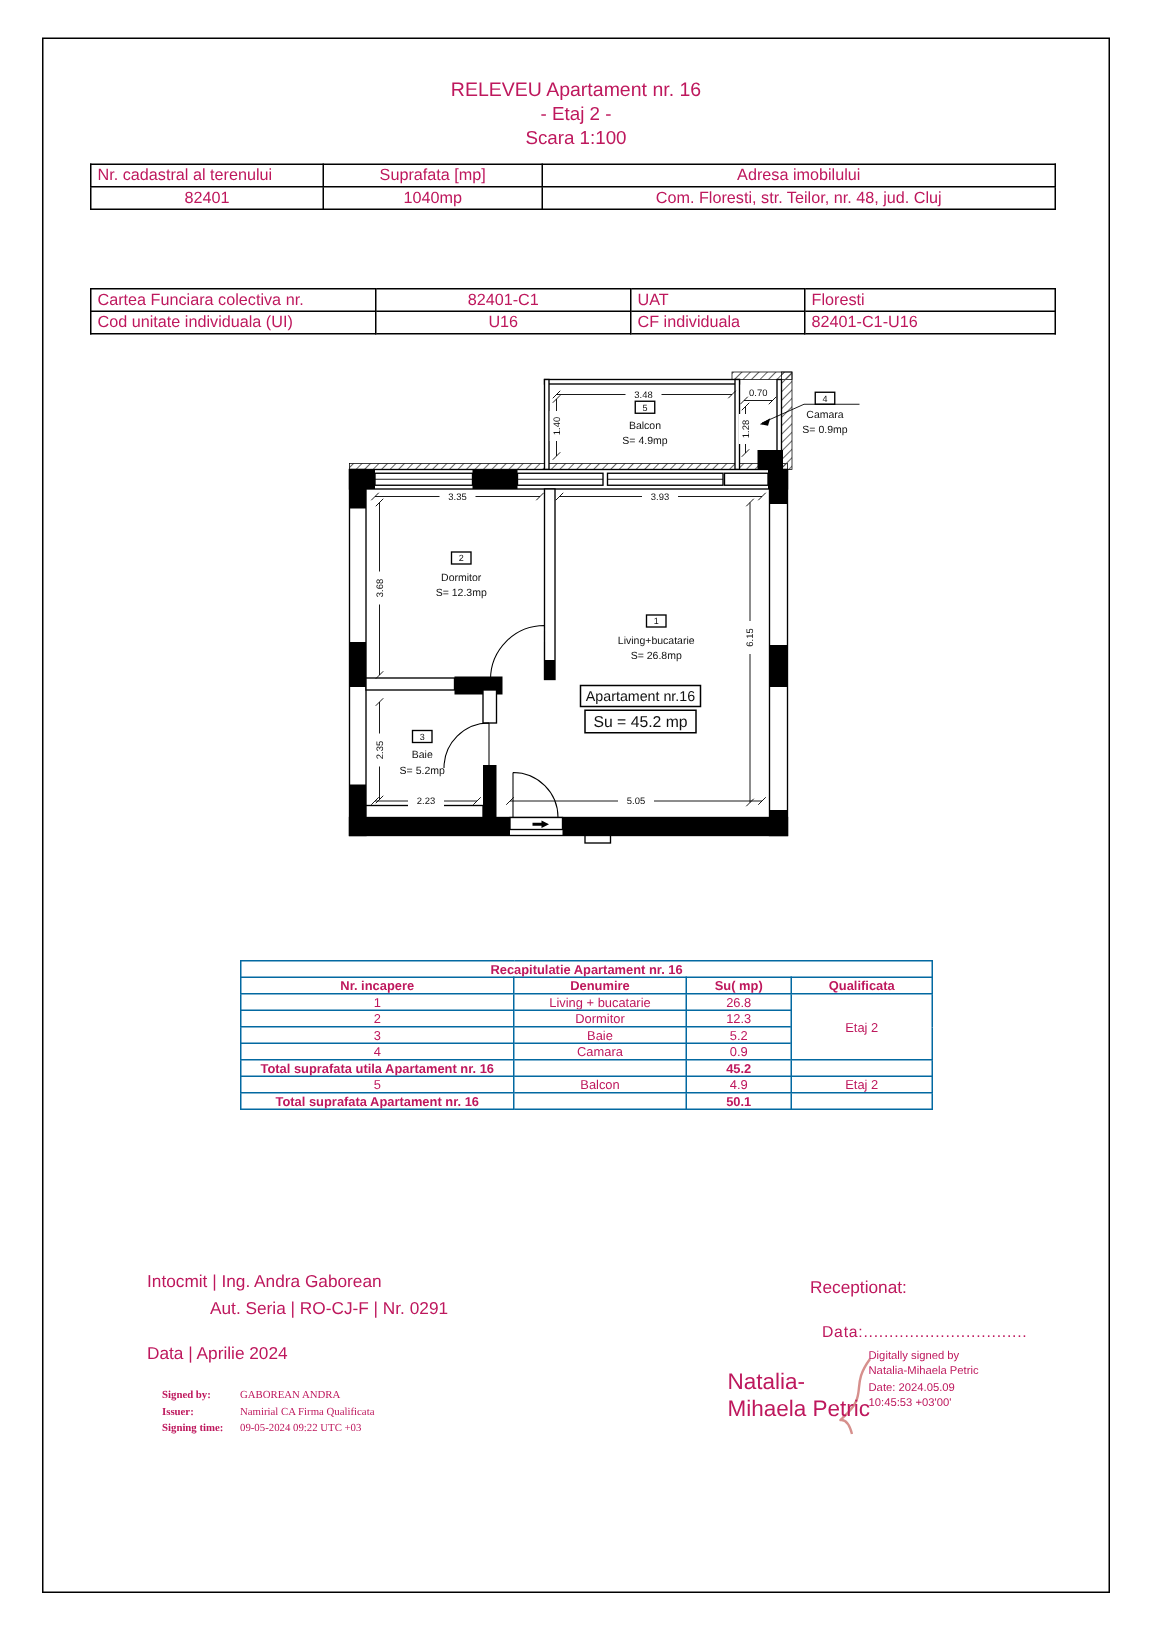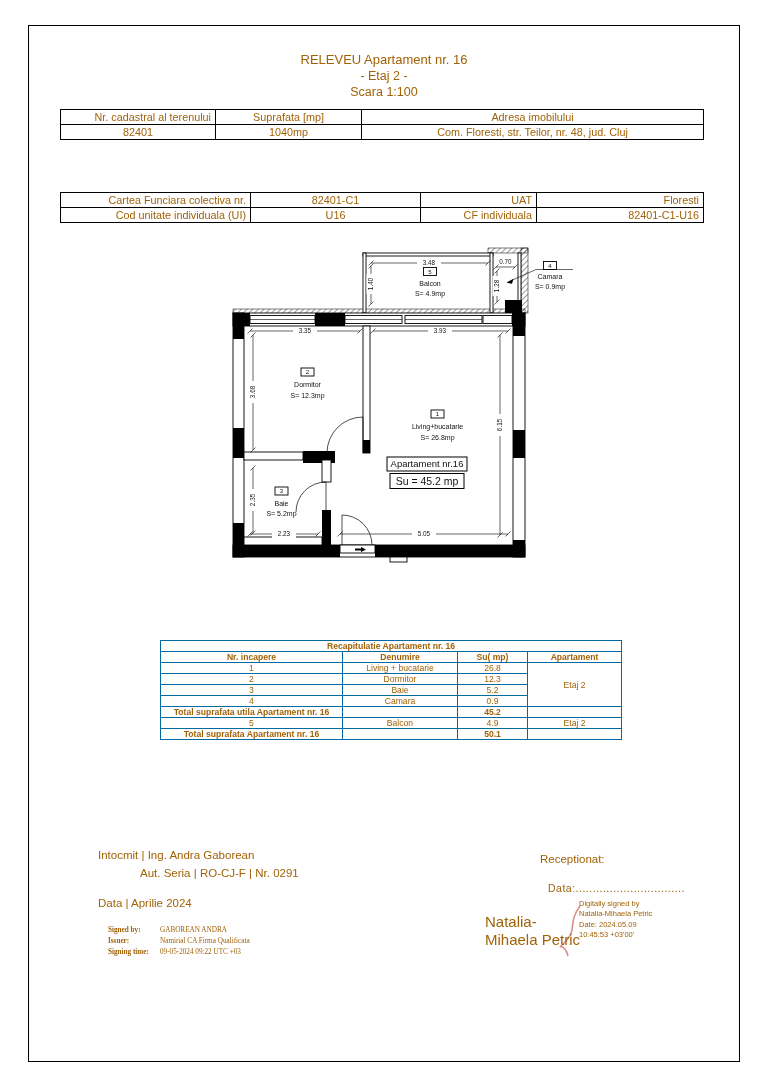--- a/index.html
+++ b/index.html
@@ -1,31 +1,31 @@
 <!DOCTYPE html>
 <html><head>
 <meta charset="utf-8">
 <style>
   html,body{margin:0;padding:0;background:#fff;}
   .page{position:relative;width:768px;height:1086px;background:#fff;
-        font-family:"Liberation Sans",sans-serif;color:#a16207;overflow:hidden;}
+        font-family:"Liberation Sans",sans-serif;color:#be185d;overflow:hidden;}
   .frame{position:absolute;left:28px;top:25px;width:710px;height:1035px;
          border:1.6px solid #000;}
   .abs{position:absolute;}
   
   .title-block{left:0;top:52px;width:768px;text-align:center;line-height:16px;}
   .title-l1{font-size:13px;}
   .title-l2,.title-l3{font-size:12.5px;}
   
   table{border-collapse:collapse;table-layout:fixed;}
   .t1,.t2{left:60px;width:643px;}
   .t1{top:109px;} .t2{top:150px;margin-top:42px;}
   .t1 td,.t2 td{border:1px solid #000;height:14px;font-size:10.8px;
                 padding:0 4px;white-space:nowrap;overflow:hidden;}
-  .tc{text-align:center;} .tl{text-align:right;}
+  .tc{text-align:center;} .tl{text-align:left;}
   
   .recap{left:160px;top:640px;width:461px;}
   .recap td{border:1px solid #0369a1;height:10px;font-size:8.6px;padding:0 2px;
             text-align:center;white-space:nowrap;overflow:hidden;line-height:10px;}
   .recap .b{font-weight:bold;}
   
   .plan{left:225px;top:240px;}
   .wall{fill:#fff;stroke:#000;stroke-width:0.9;}
   .pier{fill:#000;stroke:none;}
   .thin{stroke:#000;stroke-width:0.6;}
@@ -273,21 +273,21 @@
         <col style="width:94px">
       </colgroup>
     <tbody>
         <tr>
       <td colspan="4" class="b">Recapitulatie Apartament nr. 16</td>
     </tr>
     <tr>
       <td class="b">Nr. incapere</td>
       <td class="b">Denumire</td>
       <td class="b">Su( mp)</td>
-      <td class="b">Apartament</td>
+      <td class="b">Qualificata</td>
     </tr>
     <tr>
       <td>1</td>
       <td>Living + bucatarie</td>
       <td>26.8</td>
       <td rowspan="4">Etaj 2</td>
     </tr>
     <tr>
       <td>2</td>
       <td>Dormitor</td>

